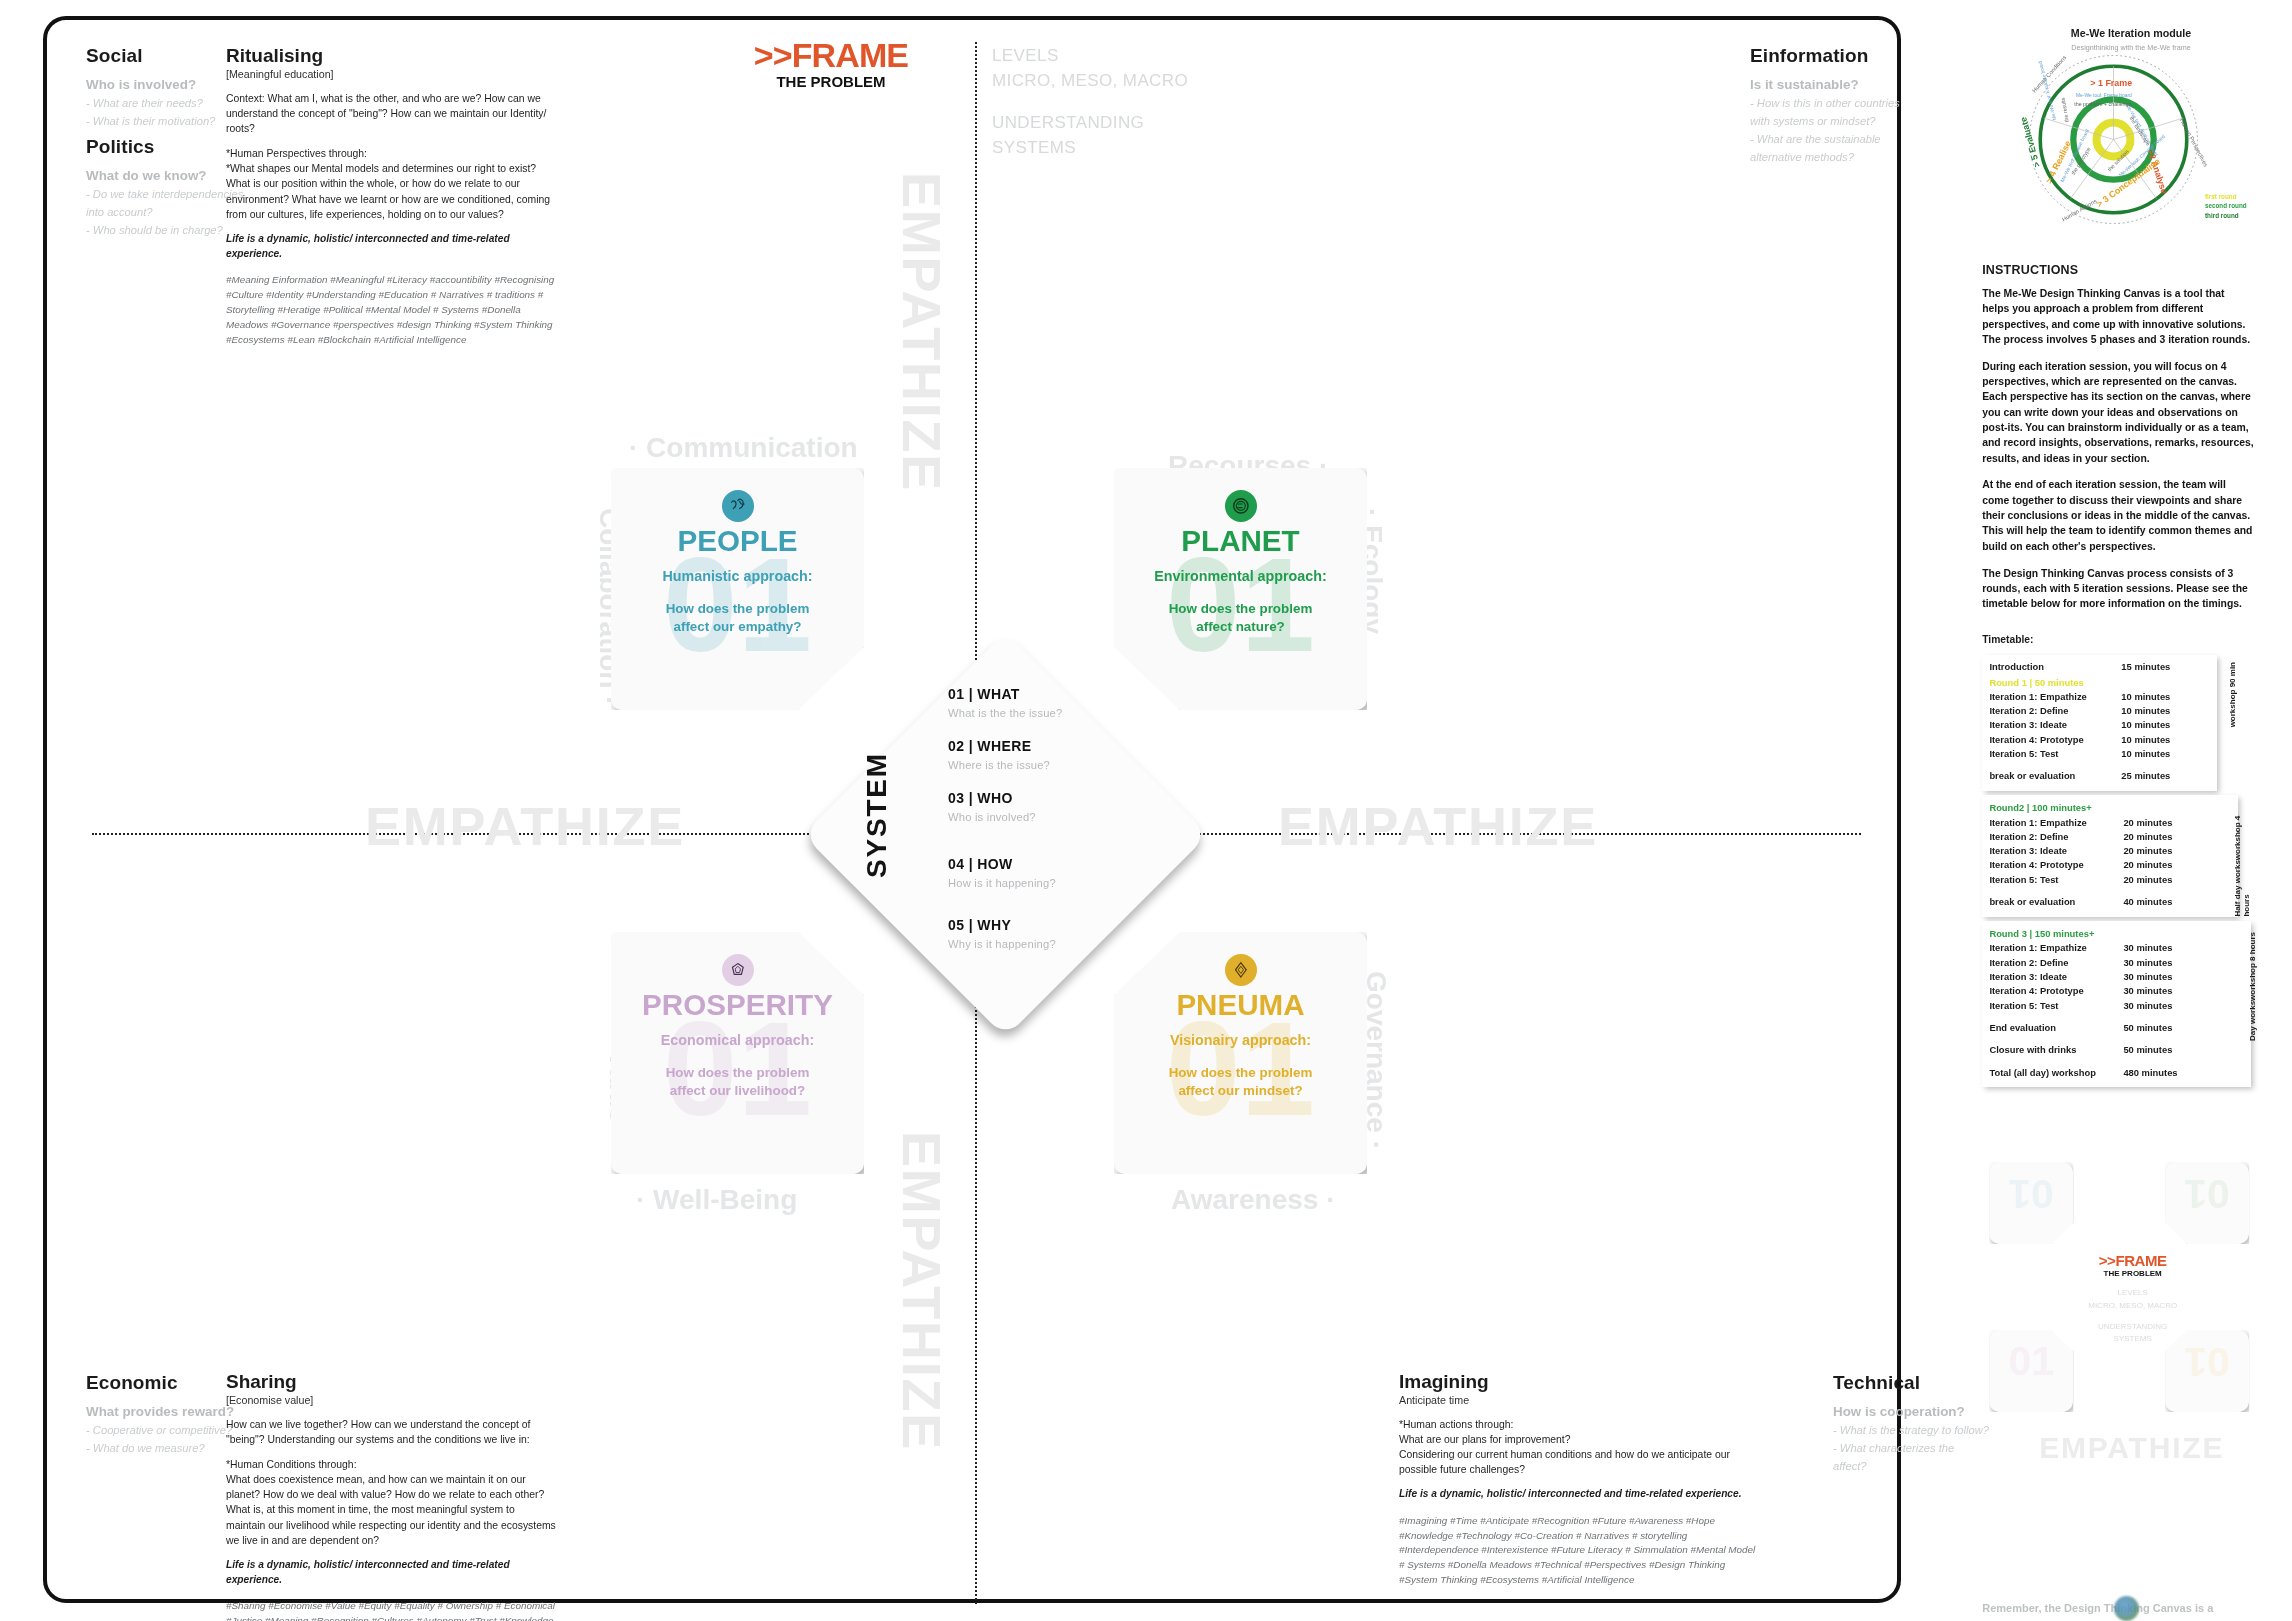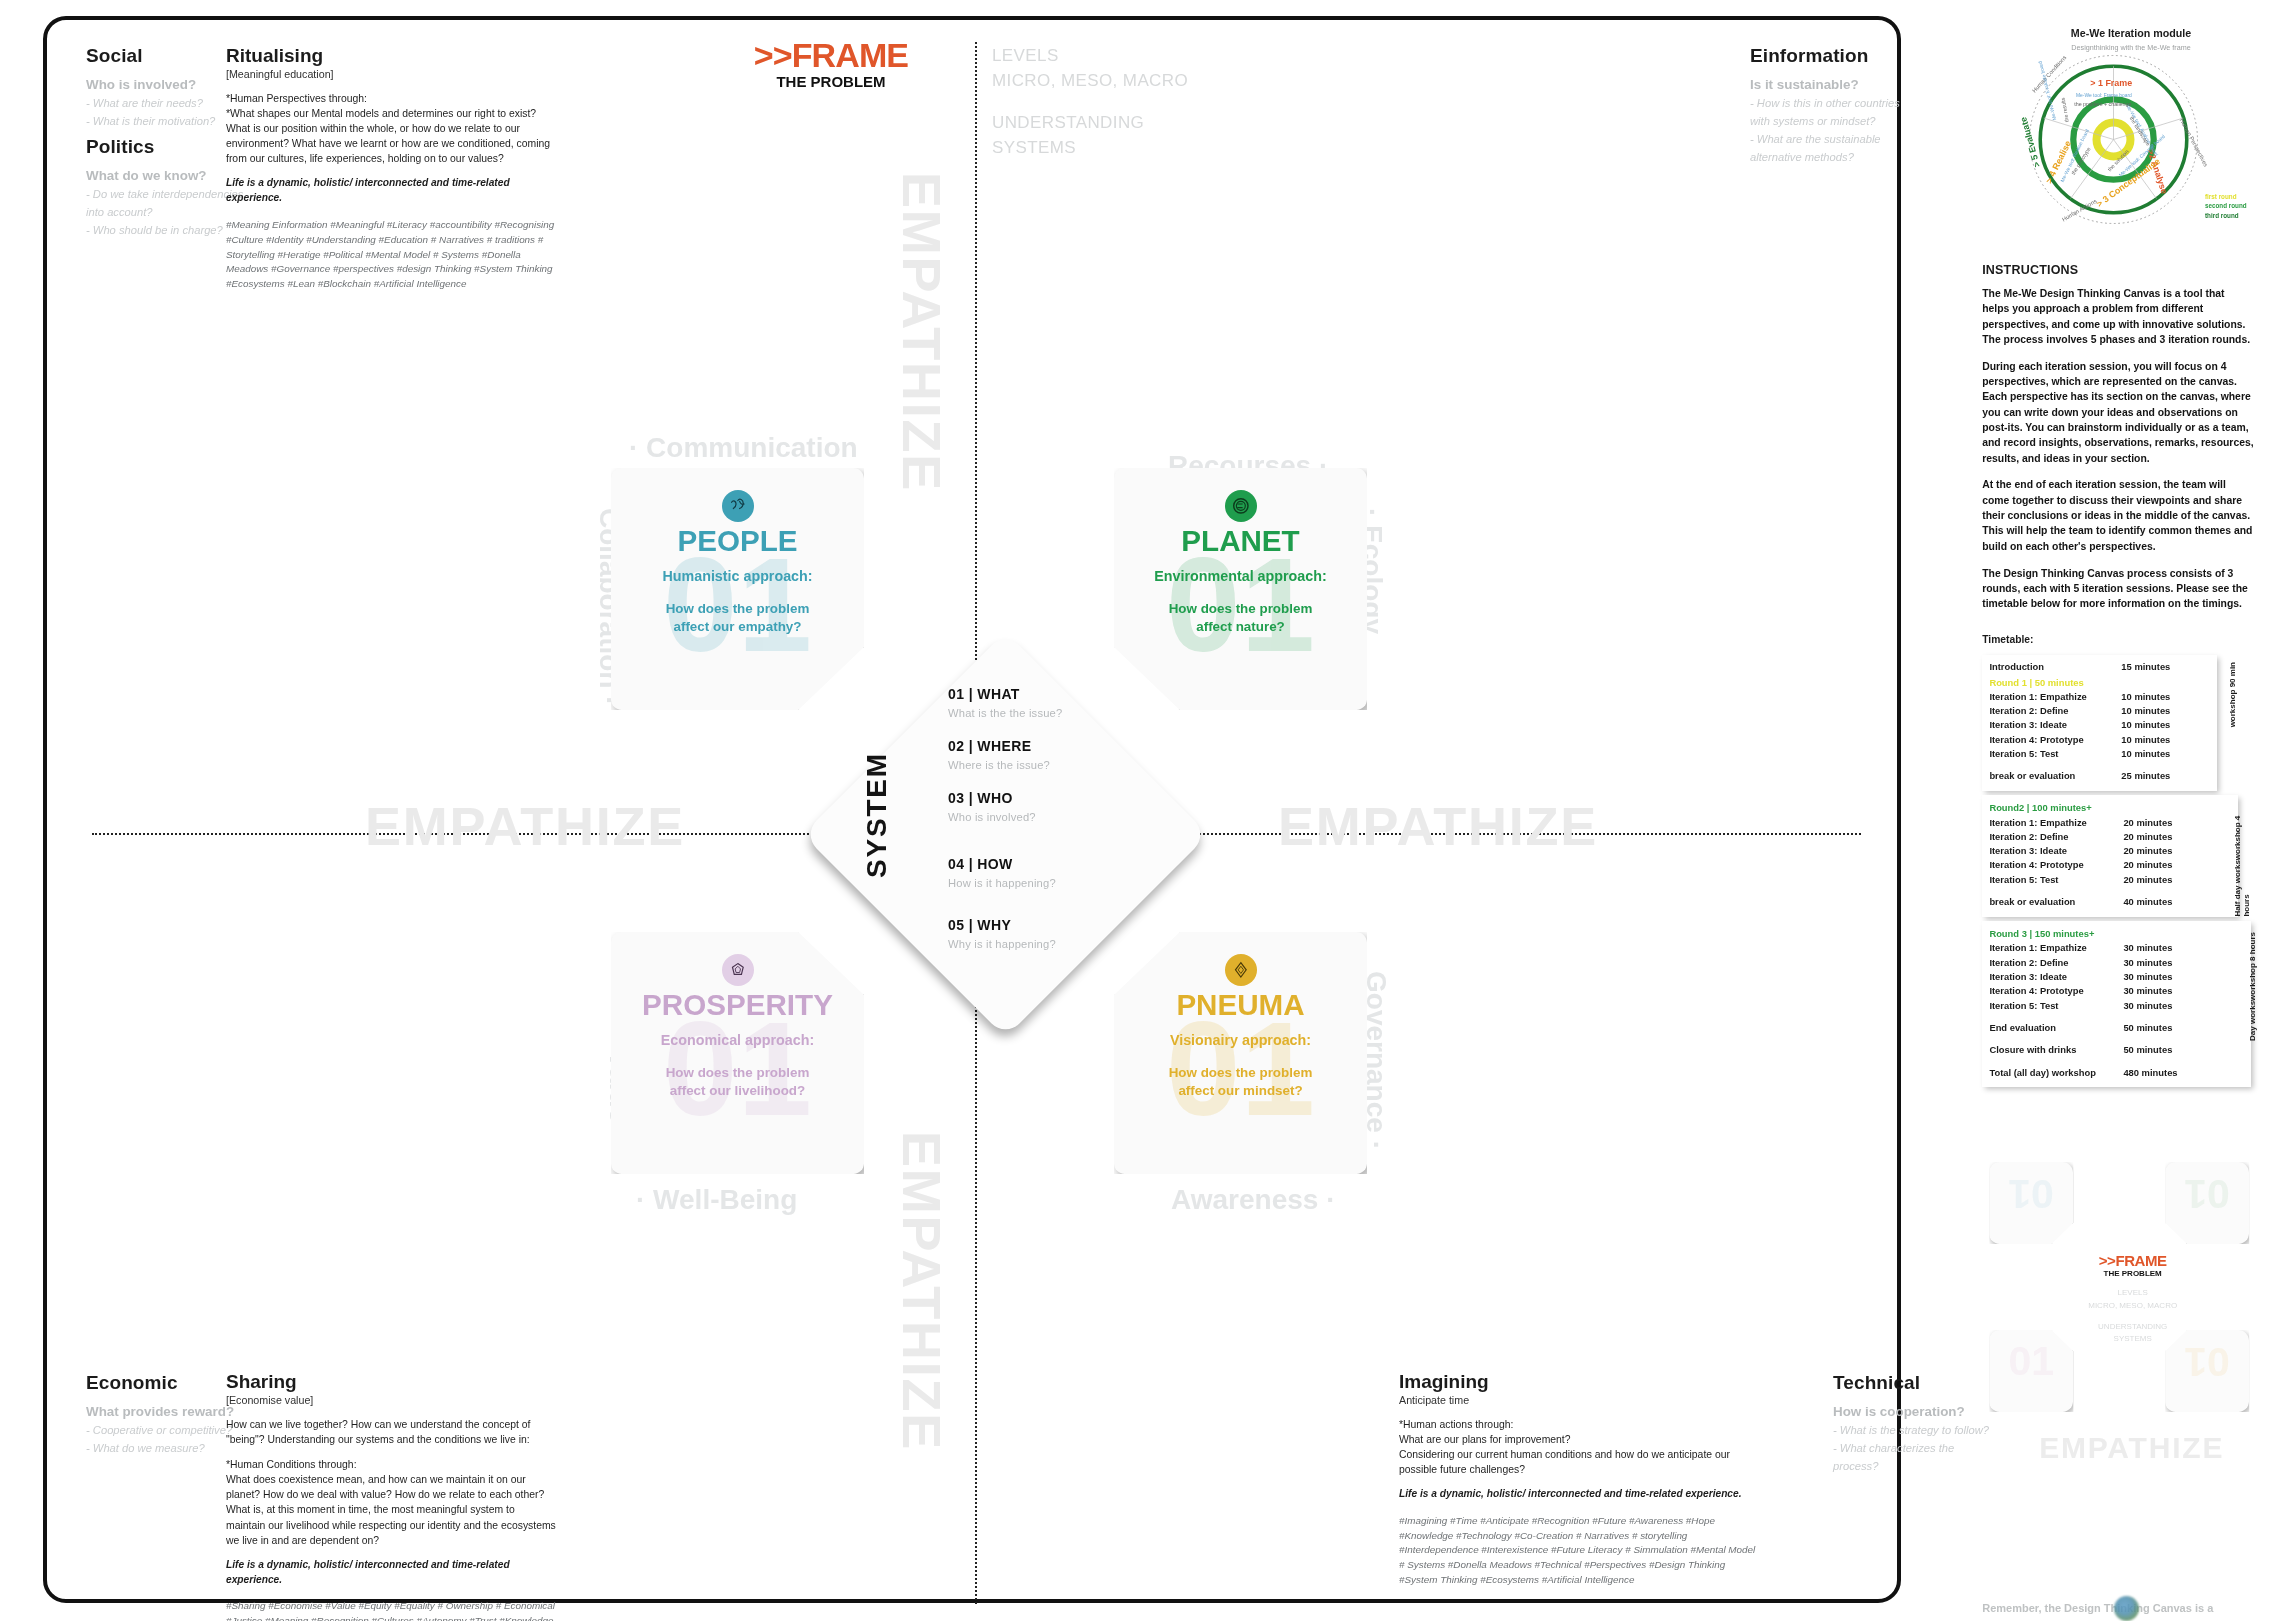--- a/index.html
+++ b/index.html
@@ -200,26 +200,27 @@
     <p class="q">What provides reward?</p>
     <p class="sub">- Cooperative or competitive?</p>
     <p class="sub">- What do we measure?</p>
   </div>
 
   <div class="corner" style="left:1786px;top:1352px;width:170px;">
     <h2>Technical</h2>
     <p class="q">How is cooperation?</p>
     <p class="sub">- What is the strategy to follow?</p>
     <p class="sub">- What characterizes the</p>
-    <p class="sub">  process?</p>
+    <p class="sub">  affect?</p>
   </div>
 
   <div class="longblock" style="left:179px;top:25px;">
     <h2>Ritualising</h2>
     <div class="bracket">[Meaningful education]</div>
+    <p>Context: What am I, what is the other, and who are we? How can we understand the concept of "being"? How can we maintain our Identity/ roots?</p>
     <p style="white-space:pre-line;">*Human Perspectives through:
 *What shapes our Mental models and determines our right to exist? What is our position within the whole, or how do we relate to our environment? What have we learnt or how are we conditioned, coming from our cultures, life experiences, holding on to our values?</p>
     <p class="em">Life is a dynamic, holistic/ interconnected and time-related experience.</p>
     <p class="tags">#Meaning Einformation #Meaningful #Literacy #accountibility #Recognising #Culture #Identity #Understanding #Education # Narratives # traditions # Storytelling #Heratige #Political #Mental Model # Systems #Donella Meadows #Governance #perspectives #design Thinking #System Thinking #Ecosystems #Lean #Blockchain #Artificial Intelligence</p>
   </div>
 
   <div class="longblock" style="left:179px;top:1351px;">
     <h2>Sharing</h2>
     <div class="bracket">[Economise value]</div>
     <p>How can we live together? How can we understand the concept of "being"? Understanding our systems and the conditions we live in:</p>

